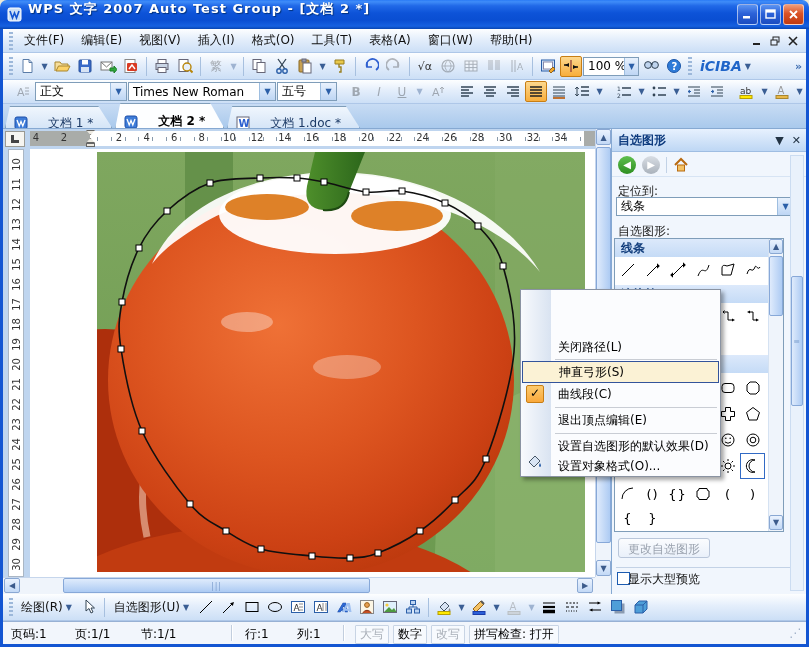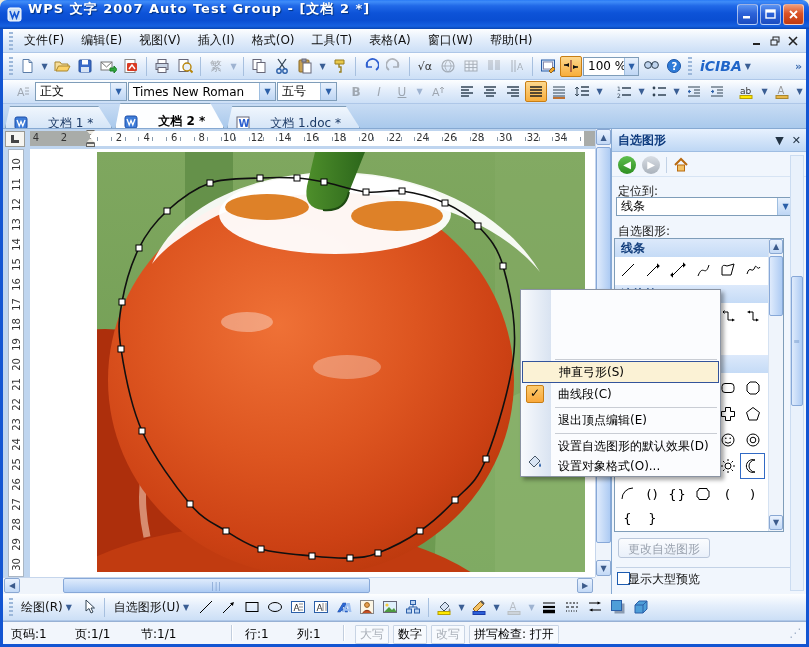--- a/index.html
+++ b/index.html
@@ -906,20 +906,21 @@
     <div id="tp-check-label">显示大型预览</div>
     <div id="tp-scroll">
       <div class="sb-thumb" style="left:0;top:120px;width:12px;height:130px">
           <span class="sb-grip">≡</span>
         </div>
     </div>
   </div>
 
   <div id="cmenu" class="abs">
     <div id="cm-strip"></div>
+    <div class="cm-item" style="top:46px">关闭路径(L)</div>
     <div class="cm-sep" style="top:69px"></div>
     <div class="cm-item hl" style="top:71px">抻直弓形(S)</div>
     <div class="cm-item" style="top:93px">曲线段(C)</div>
     <div id="cm-check">✓</div>
     <div class="cm-sep" style="top:117px"></div>
     <div class="cm-item" style="top:119px">退出顶点编辑(E)</div>
     <div class="cm-sep" style="top:143px"></div>
     <div class="cm-item" style="top:145px">设置自选图形的默认效果(D)</div>
     <div class="cm-item" style="top:165px">设置对象格式(O)...</div>
     <span id="cm-bucket">

